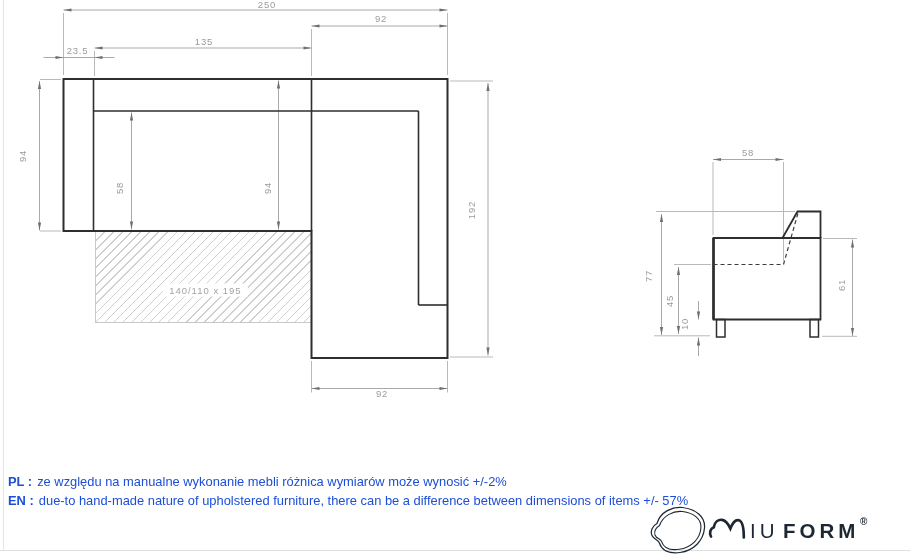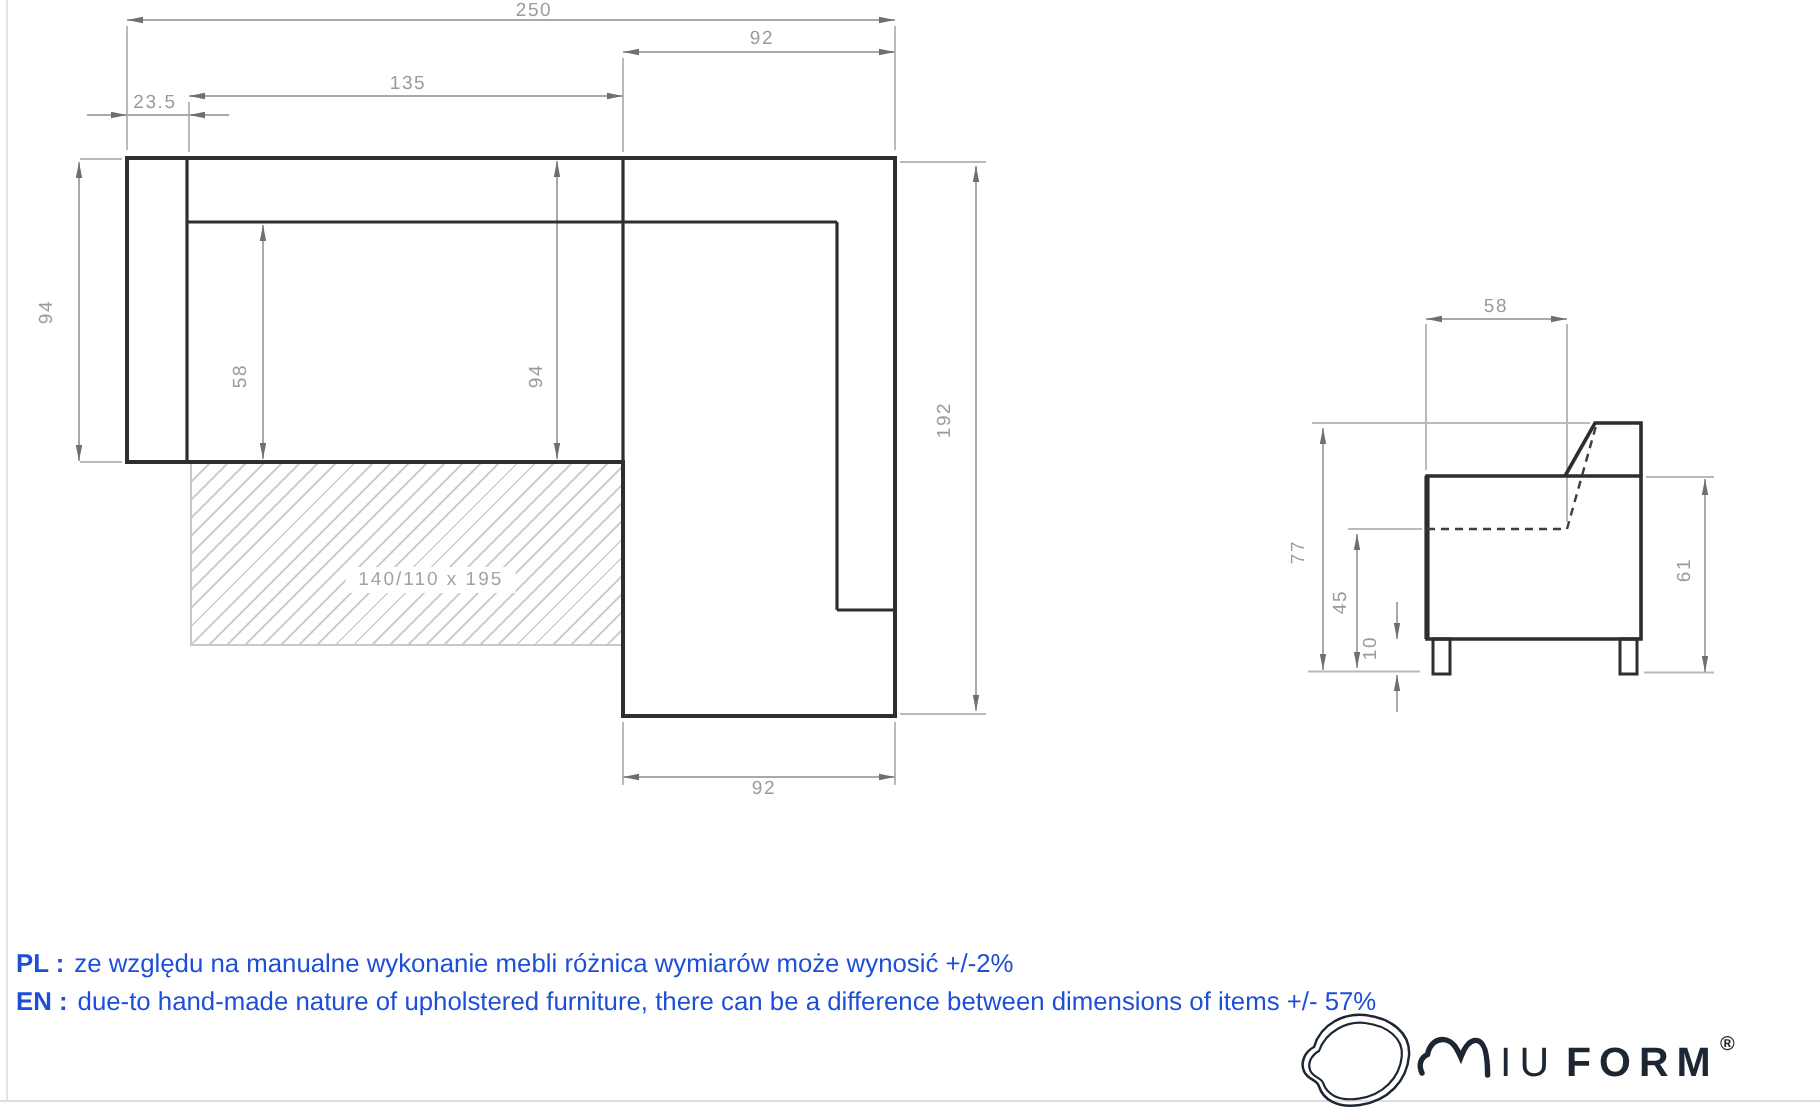--- a/index.html
+++ b/index.html
@@ -6,21 +6,21 @@
   .stage{position:relative;width:910px;height:560px;background:#fff;overflow:hidden;
          font-family:"Liberation Sans",sans-serif;}
   .edge-left{position:absolute;left:3px;top:0;width:1px;height:551px;background:#e4e4e4;}
   .edge-bottom{position:absolute;left:0;top:550px;width:910px;height:1px;background:#dedede;}
 
   
   .hatch{position:absolute;left:95px;top:231px;width:216.5px;height:92px;
          border:1px solid #c9c9c9;box-sizing:border-box;
          background:repeating-linear-gradient(135deg,rgba(0,0,0,0) 0px,rgba(0,0,0,0) 5.4px,#cfcfcf 5.4px,#cfcfcf 6.4px);}
   .hatch-label{position:absolute;left:51%;top:64%;transform:translate(-50%,-50%);
-         background:#fff;padding:1px 6px;font-size:9.5px;letter-spacing:1px;color:#a3a3a3;white-space:nowrap;margin-left:10px;}
+         background:#fff;padding:1px 6px;font-size:9.5px;letter-spacing:1px;color:#a3a3a3;white-space:nowrap;}
 
   svg.drawing{position:absolute;left:0;top:0;}
   .ext{stroke:#b9b9b9;stroke-width:1;}
   .dim-line{stroke:#a9a9a9;stroke-width:1;}
   .arrow{fill:#6f6f6f;stroke:none;}
   .outline{stroke:#2e2e2e;stroke-width:2;fill:none;}
   .inner{stroke:#2e2e2e;stroke-width:1.6;}
   .outline2{stroke:#2e2e2e;stroke-width:1.8;fill:none;}
   .thick{stroke:#2e2e2e;stroke-width:2.6;}
   .leg{fill:#fff;stroke:#2e2e2e;stroke-width:1.5;}

